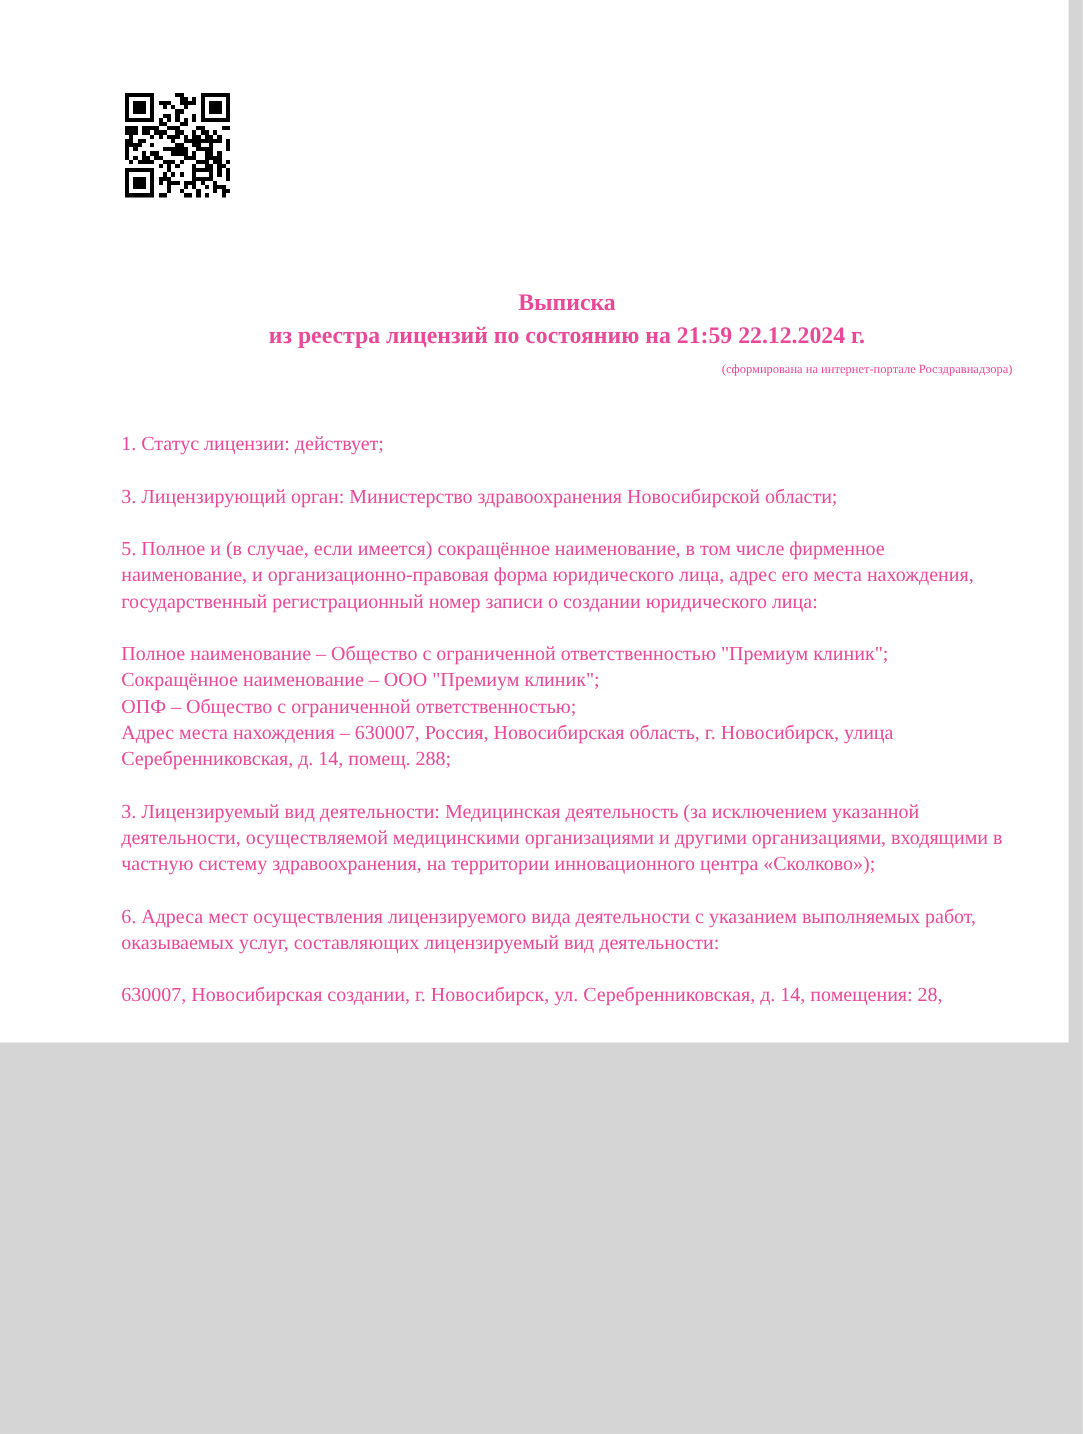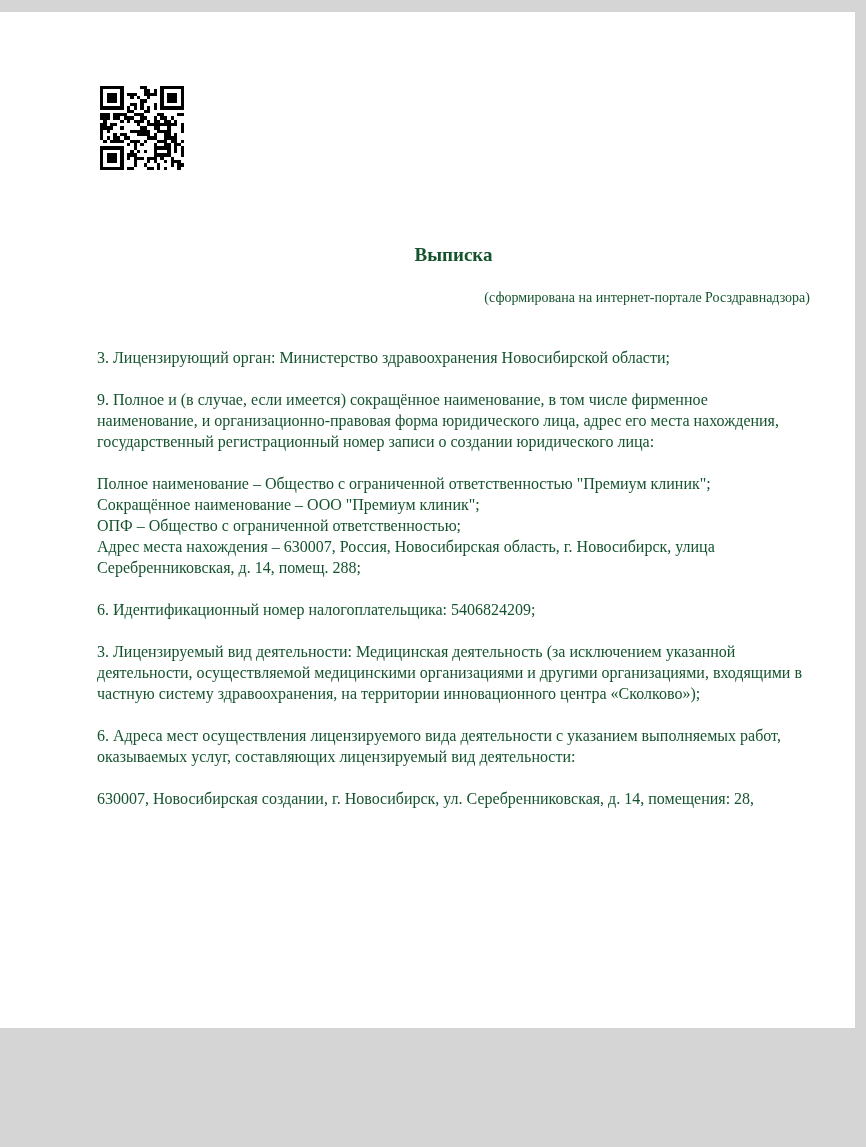--- a/index.html
+++ b/index.html
@@ -12,25 +12,25 @@
     font-family: "Liberation Serif", serif;
   }
   .viewer {
     position: relative;
     width: 866px;
     height: 1147px;
   }
   .page {
     position: absolute;
     left: 0;
-    top: 12px;
+    top: 0;
     width: 855px;
-    height: 1016px;
+    height: 834px;
     background: #ffffff;
-    color: #14532d;
+    color: #ec4899;
     box-sizing: border-box;
     padding: 230px 45px 0 97px;
   }
   .gutter-right {
     position: absolute;
     right: 0;
     top: 0;
     width: 11px;
     height: 1147px;
     background: #d5d5d5;
@@ -53,23 +53,23 @@
   .qr rect { fill: #000000; }
   .doc-title {
     text-align: center;
     font-weight: bold;
     font-size: 19px;
     line-height: 26px;
     margin: 0;
   }
   .doc-subtitle {
     text-align: right;
-    font-size: 14px;
+    font-size: 10px;
     line-height: 19px;
-    margin-top: 20px;
+    margin-top: 4px;
   }
   .body-text {
     margin-top: 40px;
     font-size: 16px;
     line-height: 21px;
   }
   .para {
     margin: 0 0 21px 0;
   }
   .para div { min-height: 21px; }
@@ -387,36 +387,37 @@
         <rect x="9" y="24" width="1" height="1"></rect>
         <rect x="14" y="24" width="1" height="1"></rect>
         <rect x="15" y="24" width="1" height="1"></rect>
         <rect x="17" y="24" width="1" height="1"></rect>
         <rect x="19" y="24" width="1" height="1"></rect>
         <rect x="23" y="24" width="1" height="1"></rect>
       </svg>
 
     <div class="doc-title">
       <div>Выписка</div>
+      <div>из реестра лицензий по состоянию на 21:59 22.12.2024 г.</div>
     </div>
 
     <div class="doc-subtitle">(сформирована на интернет-портале Росздравнадзора)</div>
 
     <div class="body-text">
+      <p class="para">1. Статус лицензии: действует;</p>
       <p class="para">3. Лицензирующий орган: Министерство здравоохранения Новосибирской области;</p>
-      <p class="para">9. Полное и (в случае, если имеется) сокращённое наименование, в том числе фирменное наименование, и организационно-правовая форма юридического лица, адрес его места нахождения, государственный регистрационный номер записи о создании юридического лица:</p>
+      <p class="para">5. Полное и (в случае, если имеется) сокращённое наименование, в том числе фирменное наименование, и организационно-правовая форма юридического лица, адрес его места нахождения, государственный регистрационный номер записи о создании юридического лица:</p>
 
       <div class="para">
         <div>Полное наименование – Общество с ограниченной ответственностью "Премиум клиник";</div>
         <div>Сокращённое наименование – ООО "Премиум клиник";</div>
         <div>ОПФ – Общество с ограниченной ответственностью;</div>
         <div>Адрес места нахождения – 630007, Россия, Новосибирская область, г. Новосибирск, улица Серебренниковская, д. 14, помещ. 288;</div>
       </div>
 
-      <p class="para">6. Идентификационный номер налогоплательщика: 5406824209;</p>
       <p class="para">3. Лицензируемый вид деятельности: Медицинская деятельность (за исключением указанной деятельности, осуществляемой медицинскими организациями и другими организациями, входящими в частную систему здравоохранения, на территории инновационного центра «Сколково»);</p>
       <p class="para">6. Адреса мест осуществления лицензируемого вида деятельности с указанием выполняемых работ, оказываемых услуг, составляющих лицензируемый вид деятельности:</p>
       <p class="para">630007, Новосибирская создании, г. Новосибирск, ул. Серебренниковская, д. 14, помещения: 28,</p>
     </div>
   </div>
 
   <div class="gutter-right"></div>
   <div class="gutter-bottom"></div>
 </div>
 

